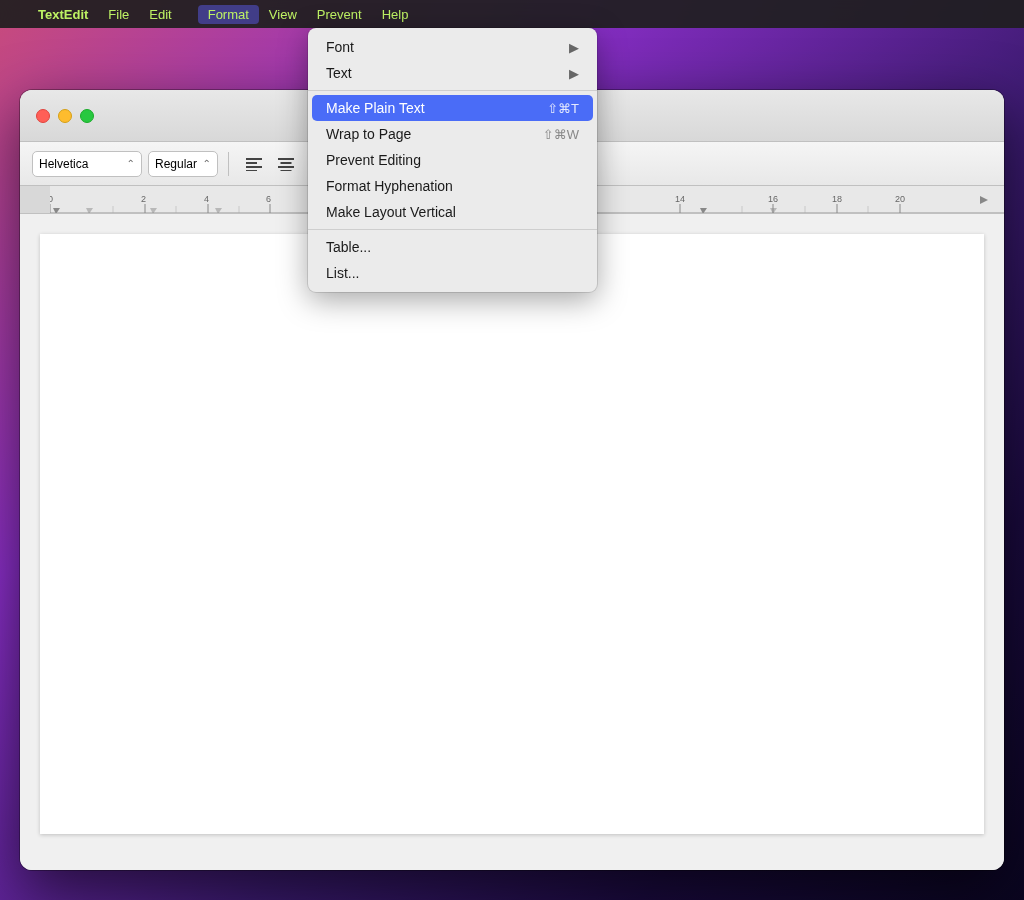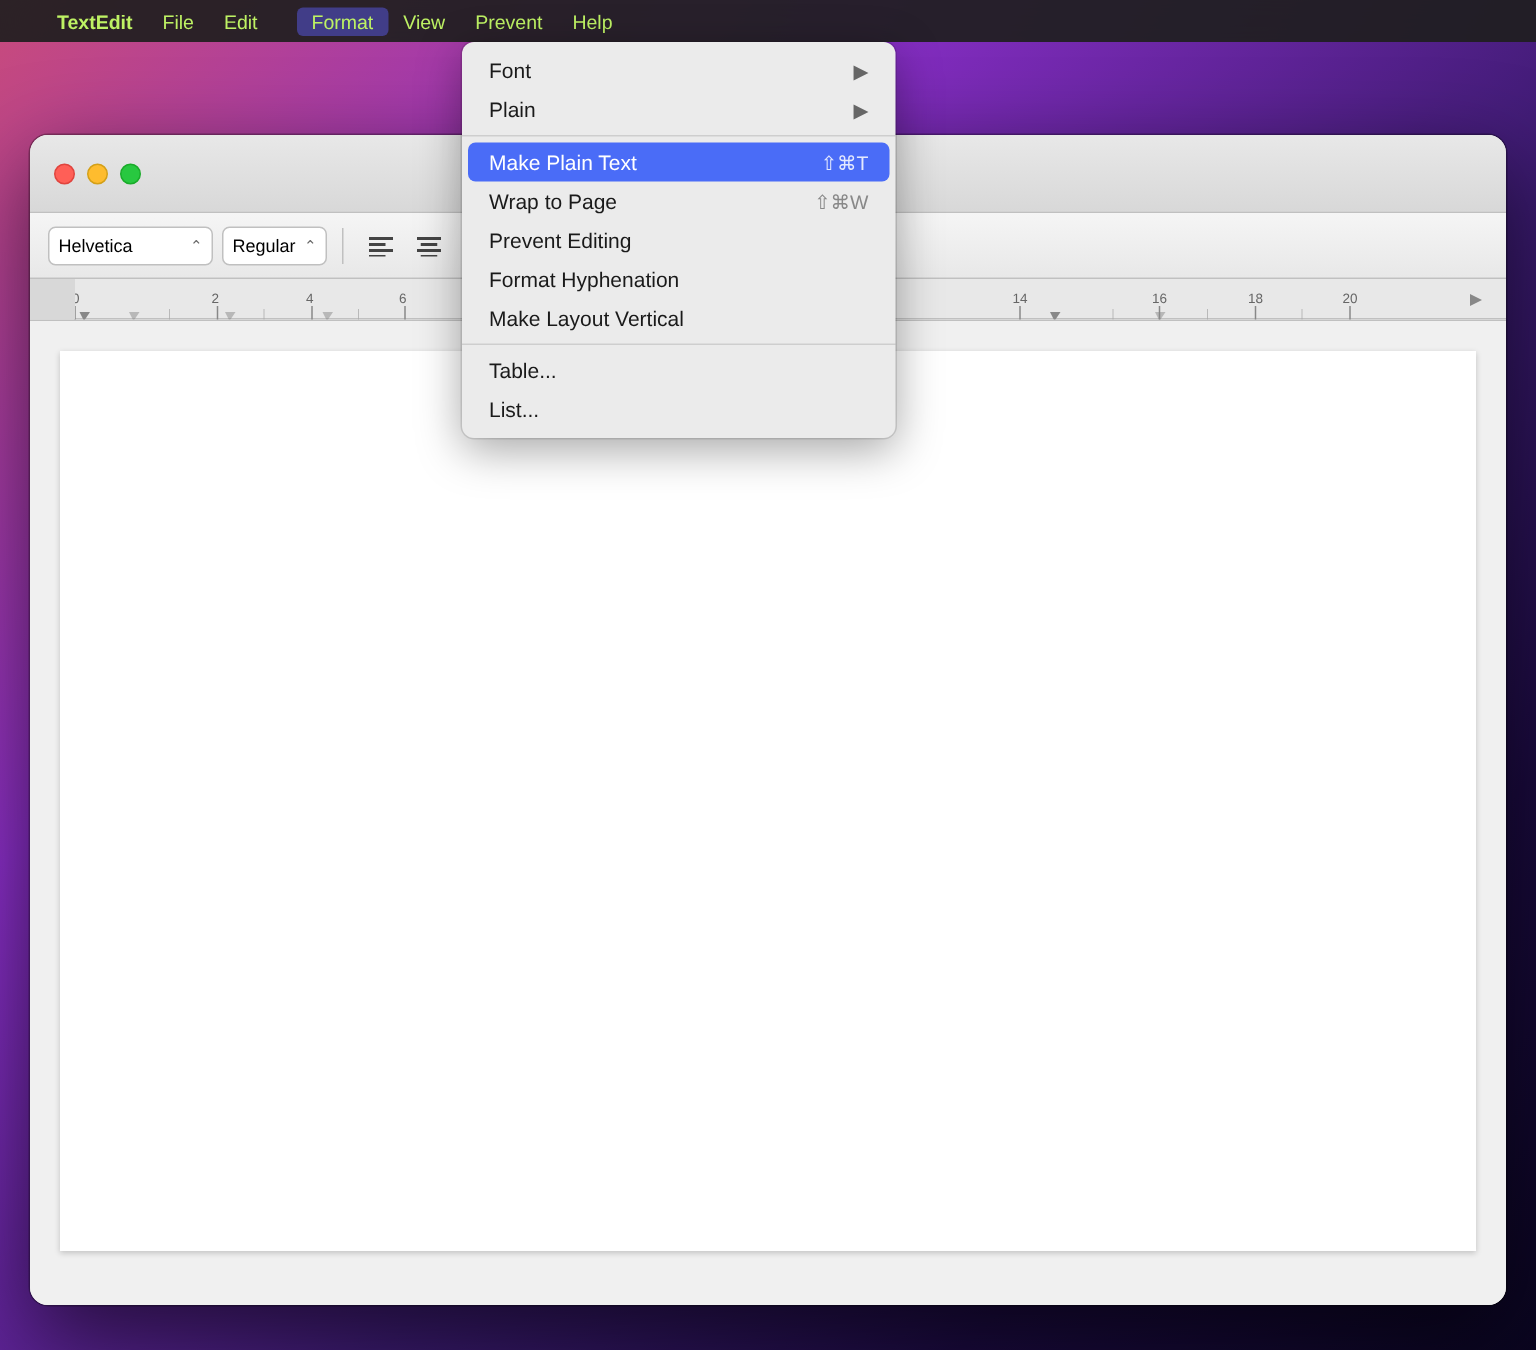--- a/index.html
+++ b/index.html
@@ -434,21 +434,21 @@
 </div>
 
 <div class="dropdown-menu">
 
   <div class="menu-item has-submenu">
     <span>Font</span>
     <span class="menu-item-right">▶</span>
   </div>
 
   <div class="menu-item has-submenu">
-    <span>Plain</span>
+    <span>Text</span>
     <span class="menu-item-right">▶</span>
   </div>
 
   <div class="menu-separator"></div>
 
   <div class="menu-item highlighted">
     <span>Make Plain Text</span>
     <span class="menu-item-right">⇧⌘T</span>
   </div>
 

